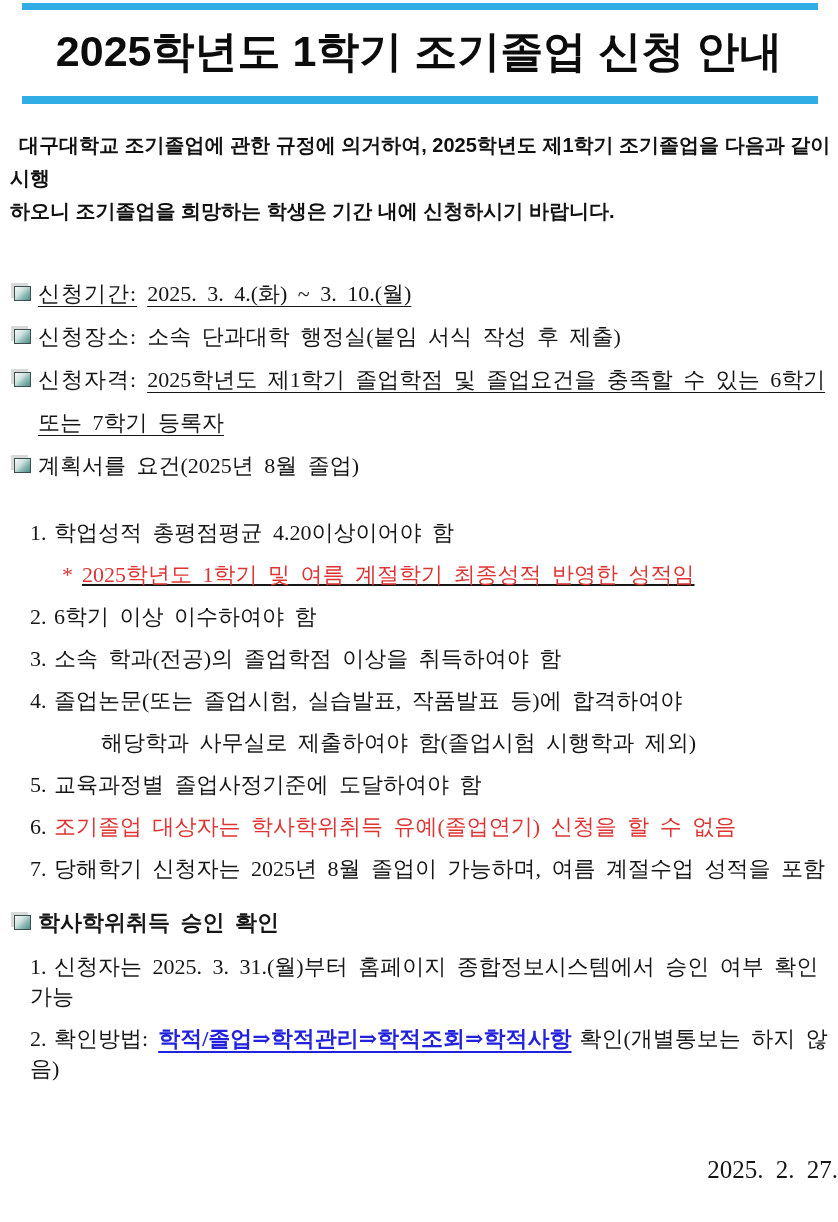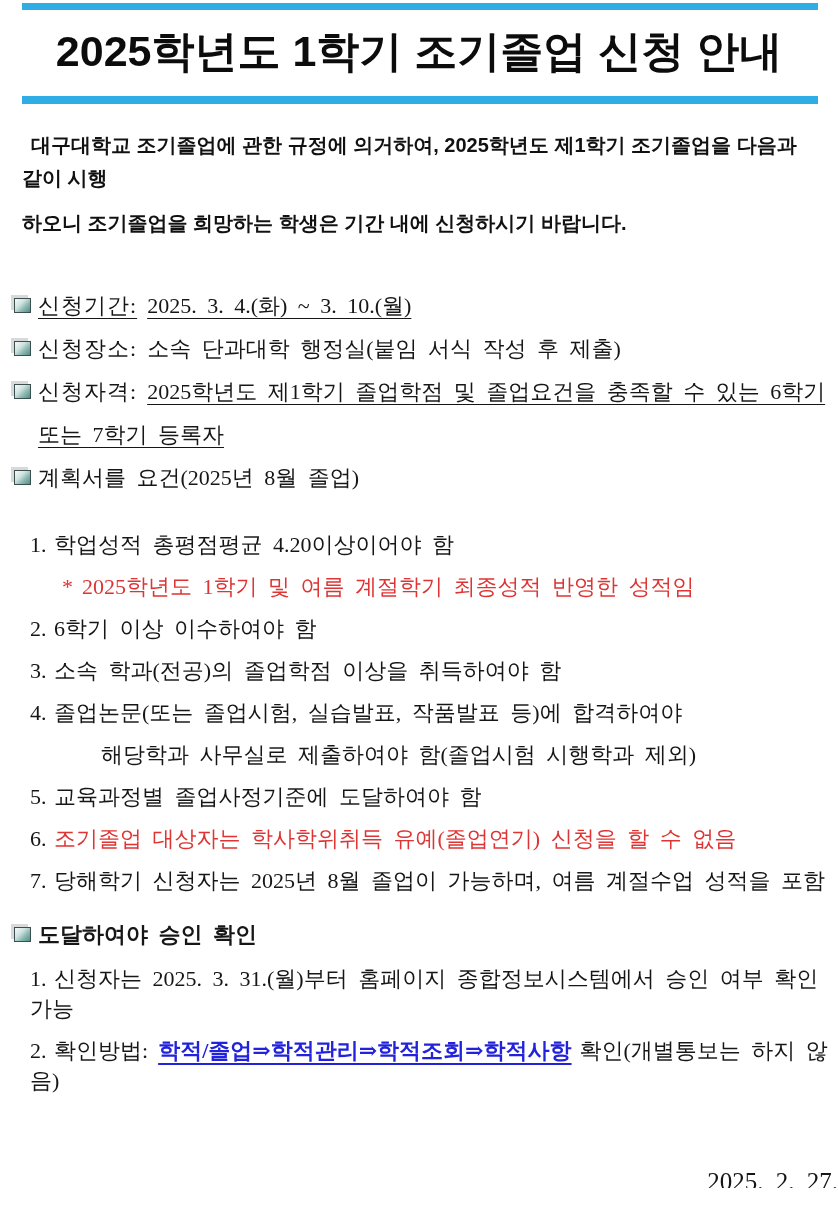--- a/index.html
+++ b/index.html
@@ -14,40 +14,40 @@
   
   .title{margin:13px 10px 0 10px;text-align:center;
          font-family:"Liberation Sans","DejaVu Sans",sans-serif;
          font-size:43px;line-height:56px;font-weight:900;color:#0c0c0c;
          letter-spacing:0px;}
 
   
   .intro{margin:25px 6px 0 10px;
          font-family:"Liberation Sans","DejaVu Sans",sans-serif;
          font-weight:bold;font-size:20px;line-height:33px;color:#111;}
-  .intro p{margin:12px;}
+  .intro p{margin:0;}
   .intro p.first{text-indent:9px;}
 
   
   .info{margin-top:51px;}
   .irow{position:relative;padding-left:38px;margin-bottom:13px;
         font-size:22px;line-height:30px;word-spacing:5px;}
   .irow .ico{position:absolute;left:14px;top:7px;width:15px;height:13px;
         background:linear-gradient(135deg,#f6faf9 0%,#cfe3e0 38%,#8ab8b3 66%,#4E8E89 100%);
         border:1px solid #3c4f4e;box-shadow:-3px -3px 0 #d9d9d9;}
   .irow .lbl{letter-spacing:1px;}
   .irow .val{margin-left:10px;}
   .u{text-decoration:underline;text-underline-offset:5px;text-decoration-thickness:1px;}
   .cont{}
 
   
   .reqs{margin-top:37px;}
   .rrow{padding-left:30px;margin-bottom:12px;font-size:22px;line-height:30px;word-spacing:5px;}
   .rrow .no{display:inline-block;min-width:24px;}
-  .rrow.note{padding-left:62px;}
+  .rrow.note{padding-left:62px;text-decoration:underline;}
   .rrow.note .no{min-width:20px;}
   .rrow.dash{padding-left:48px;}
   .rrow.dash .no{min-width:24px;}
   .rrow.cont2{padding-left:89px;margin-left:12px;}
   .red{color:#DE3434;}
 
   
   .approval{margin-top:24px;}
   .ahead{position:relative;padding-left:38px;margin-bottom:14px;
          font-size:22px;line-height:30px;font-weight:bold;word-spacing:5px;}
@@ -142,21 +142,21 @@
     <div class="rrow">
       <span class="no">7.</span><span>당해학기 신청자는 2025년 8월 졸업이 가능하며, 여름 계절수업 성적을 포함</span>
     </div>
 
   </div>
 
   <div class="approval">
 
     <div class="ahead">
       <span class="ico"></span>
-      <span>도달하여야 승인 확인</span>
+      <span>학사학위취득 승인 확인</span>
     </div>
 
     <div class="rrow">
       <span class="no">1.</span><span>신청자는 2025. 3. 31.(월)부터 홈페이지 종합정보시스템에서 승인 여부 확인 가능</span>
     </div>
 
     <div class="rrow">
       <span class="no">2.</span><span>확인방법:</span><span class="link">학적/졸업⇒학적관리⇒학적조회⇒학적사항</span><span>확인(개별통보는 하지 않음)</span>
     </div>
 

